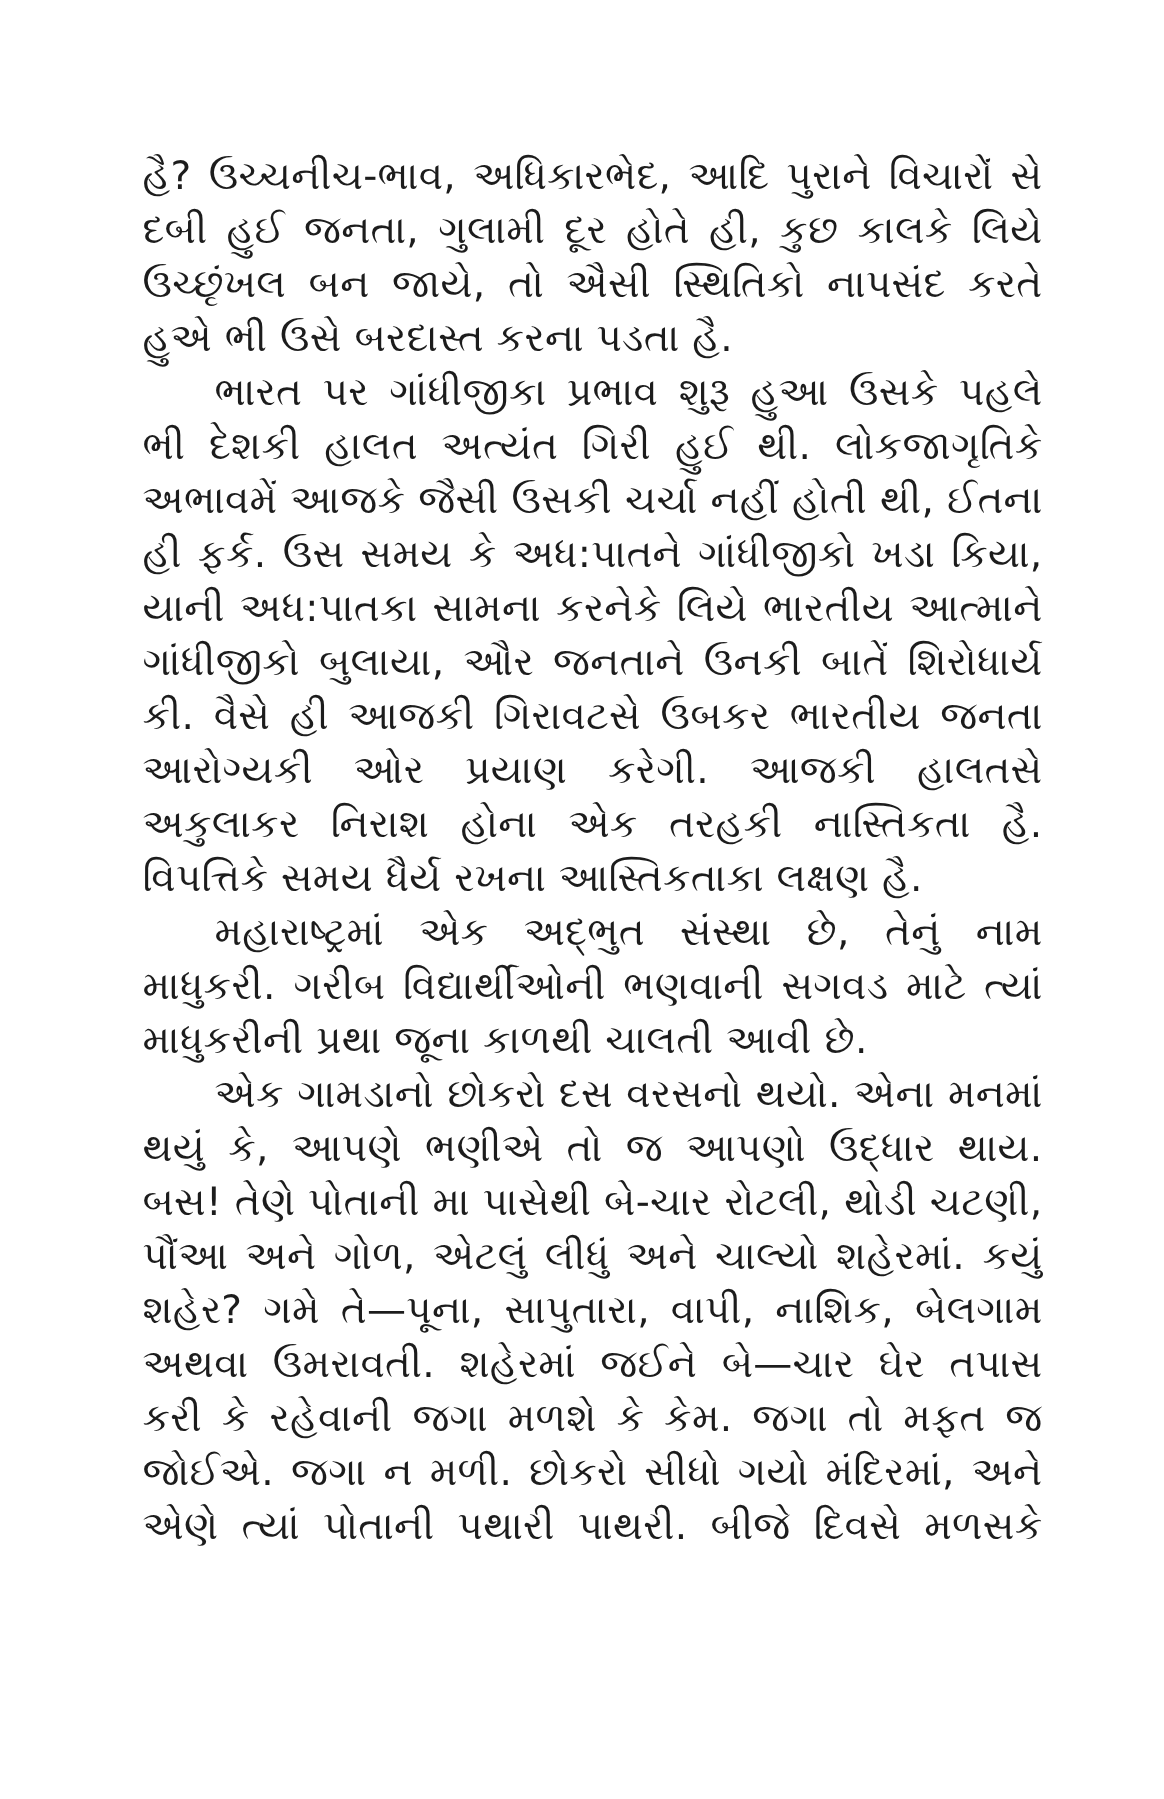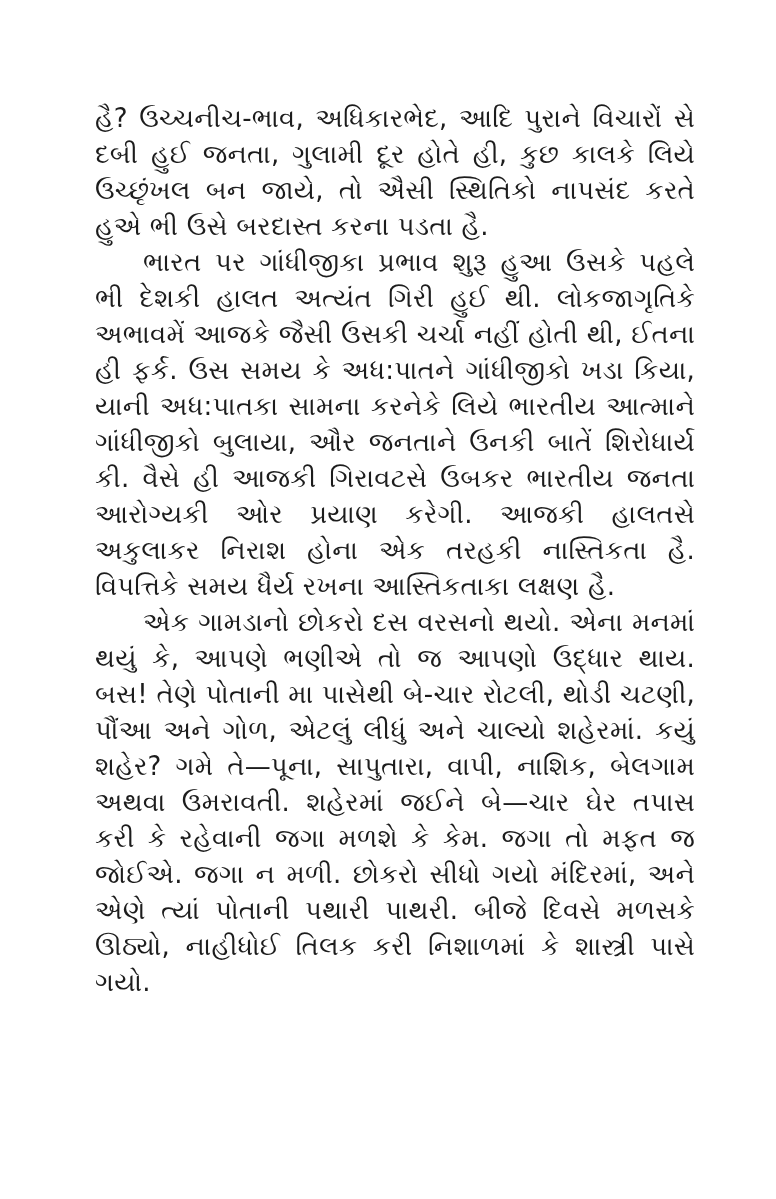--- a/index.html
+++ b/index.html
@@ -68,20 +68,21 @@
 
 <div class="page">
 
   <div class="text-column">
 
     <p class="body-para">હૈ? ઉચ્ચનીચ-ભાવ, અધિકારભેદ, આદિ પુરાને વિચારોં સે દબી હુઈ જનતા, ગુલામી દૂર હોતે હી, કુછ કાલકે લિયે ઉચ્છૃંખલ બન જાયે, તો ઐસી સ્થિતિકો નાપસંદ કરતે હુએ ભી ઉસે બરદાસ્ત કરના પડતા હૈ.</p>
 
     <p class="body-para indent">ભારત પર ગાંધીજીકા પ્રભાવ શુરૂ હુઆ ઉસકે પહલે ભી દેશકી હાલત અત્યંત ગિરી હુઈ થી. લોકજાગૃતિકે અભાવમેં આજકે જૈસી ઉસકી ચર્ચા નહીં હોતી થી, ઈતના હી ફર્ક. ઉસ સમય કે અધ:પાતને ગાંધીજીકો ખડા કિયા, યાની અધ:પાતકા સામના કરનેકે લિયે ભારતીય આત્માને ગાંધીજીકો બુલાયા, ઔર જનતાને ઉનકી બાતેં શિરોધાર્ય કી. વૈસે હી આજકી ગિરાવટસે ઉબકર ભારતીય જનતા આરોગ્યકી ઓર પ્રયાણ કરેગી. આજકી હાલતસે અકુલાકર નિરાશ હોના એક તરહકી નાસ્તિકતા હૈ. વિપત્તિકે સમય ધૈર્ય રખના આસ્તિકતાકા લક્ષણ હૈ.</p>
 
 
+    <p class="body-para indent">મહારાષ્ટ્રમાં એક અદ્ભુત સંસ્થા છે, તેનું નામ માધુકરી. ગરીબ વિદ્યાર્થીઓની ભણવાની સગવડ માટે ત્યાં માધુકરીની પ્રથા જૂના કાળથી ચાલતી આવી છે.</p>
 
     <p class="body-para indent">એક ગામડાનો છોકરો દસ વરસનો થયો. એના મનમાં થયું કે, આપણે ભણીએ તો જ આપણો ઉદ્ધાર થાય. બસ! તેણે પોતાની મા પાસેથી બે-ચાર રોટલી, થોડી ચટણી, પૌંઆ અને ગોળ, એટલું લીધું અને ચાલ્યો શહેરમાં. કયું શહેર? ગમે તે—પૂના, સાપુતારા, વાપી, નાશિક, બેલગામ અથવા ઉમરાવતી. શહેરમાં જઈને બે—ચાર ઘેર તપાસ કરી કે રહેવાની જગા મળશે કે કેમ. જગા તો મફત જ જોઈએ. જગા ન મળી. છોકરો સીધો ગયો મંદિરમાં, અને એણે ત્યાં પોતાની પથારી પાથરી. બીજે દિવસે મળસકે ઊઠ્યો, નાહીધોઈ તિલક કરી નિશાળમાં કે શાસ્ત્રી પાસે ગયો.</p>
 
   </div>
 
   <div class="footer-line">અરધીસદીની વાચનયાત્રા (સમગ્ર) — 520</div>
 
   <div class="nav-triangle"></div>
 
 </div>

